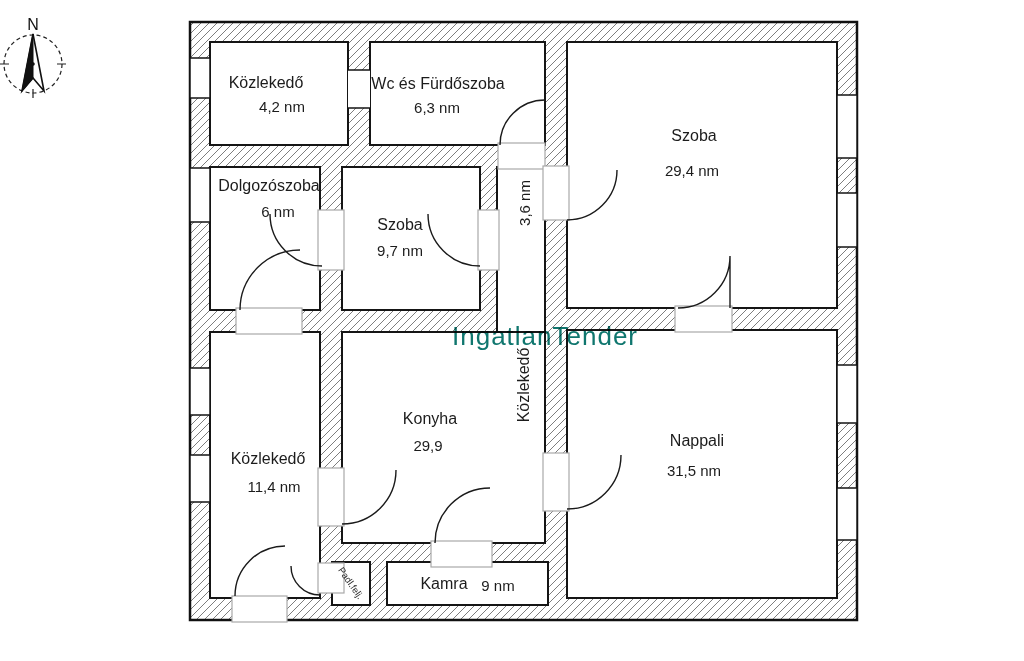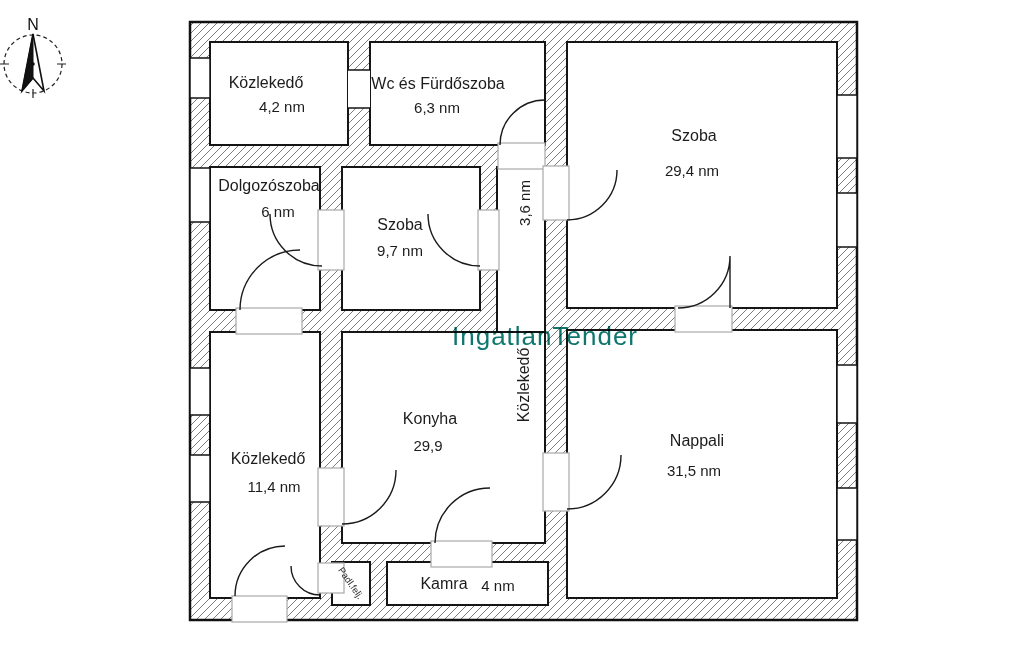--- a/index.html
+++ b/index.html
@@ -117,17 +117,17 @@
   <div class="lbl" style="left:430px;top:419px">Konyha</div>
   <div class="lbl area" style="left:428px;top:445px">29,9</div>
 
   <div class="lbl" style="left:697px;top:441px">Nappali</div>
   <div class="lbl area" style="left:694px;top:470px">31,5 nm</div>
 
   <div class="lbl" style="left:268px;top:459px">Közlekedő</div>
   <div class="lbl area" style="left:274px;top:486px">11,4 nm</div>
 
   <div class="lbl" style="left:444px;top:584px">Kamra</div>
-  <div class="lbl area" style="left:498px;top:585px">4 nm</div>
+  <div class="lbl area" style="left:498px;top:585px">9 nm</div>
 
   <div class="lbl padl" style="left:351px;top:583px">Padl.felj.</div>
 
 </div>
 
 </body></html>

